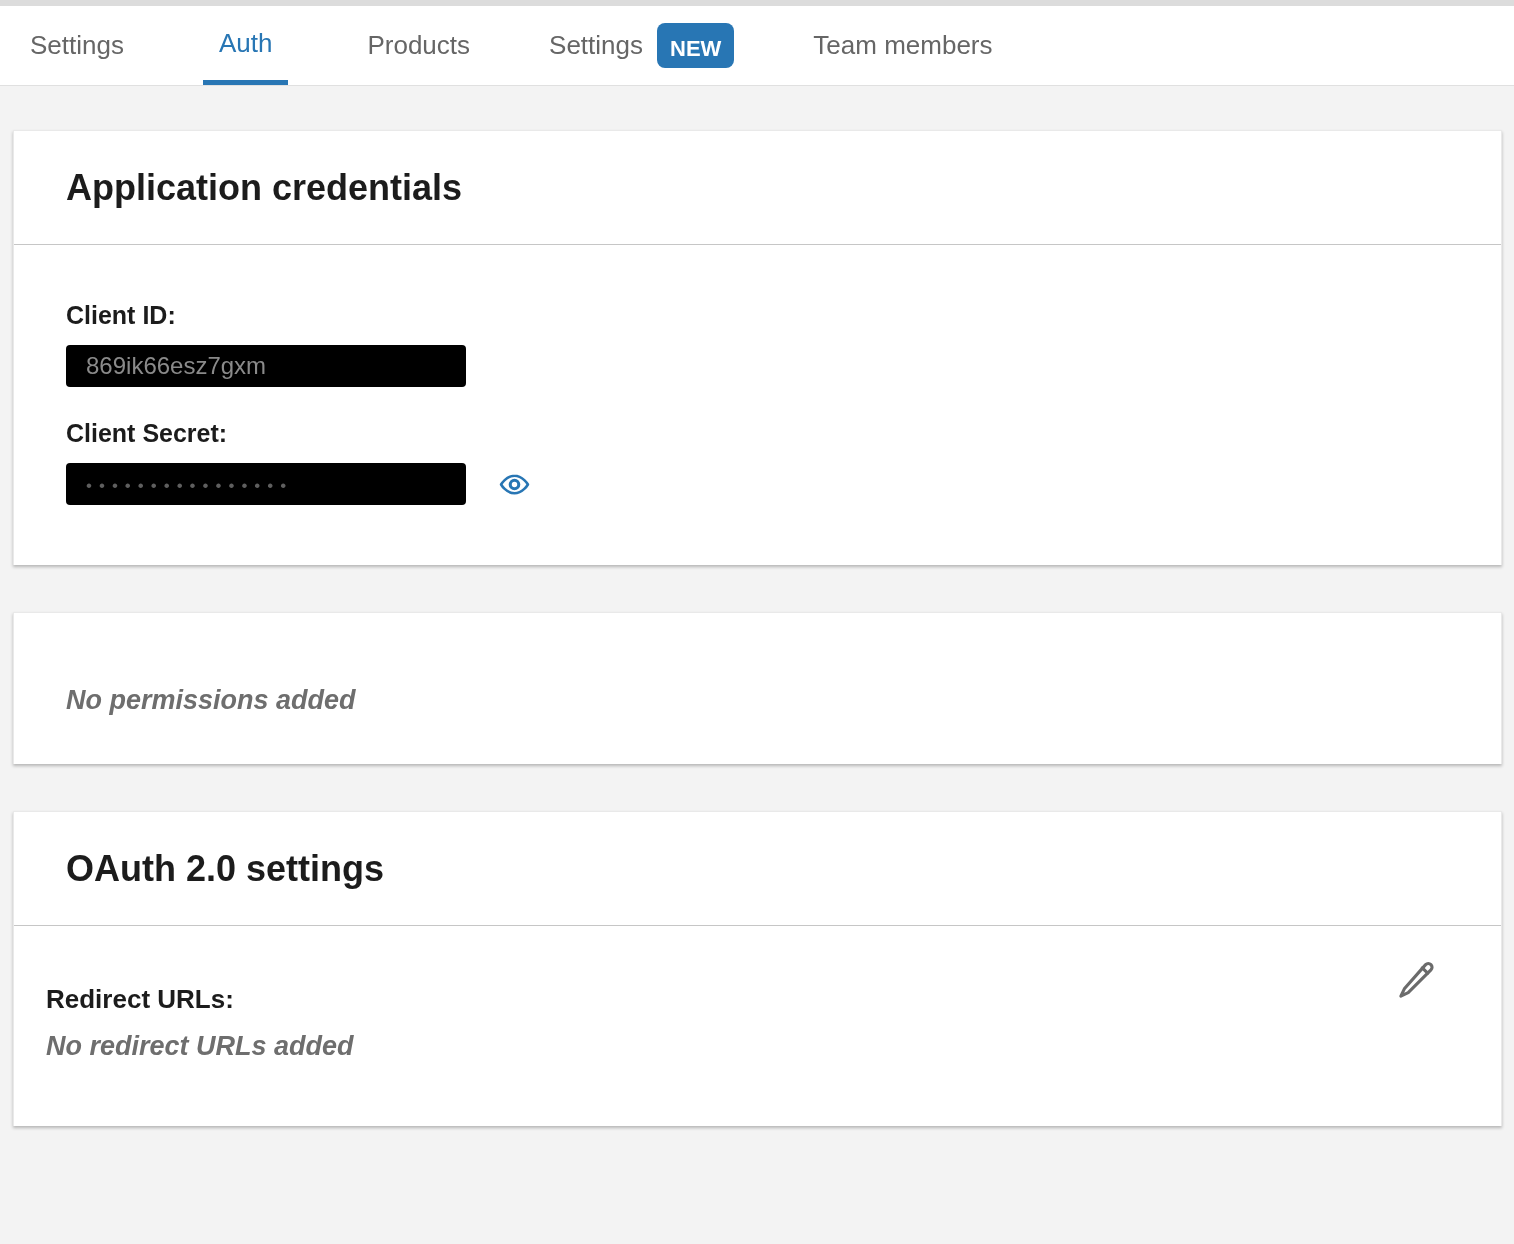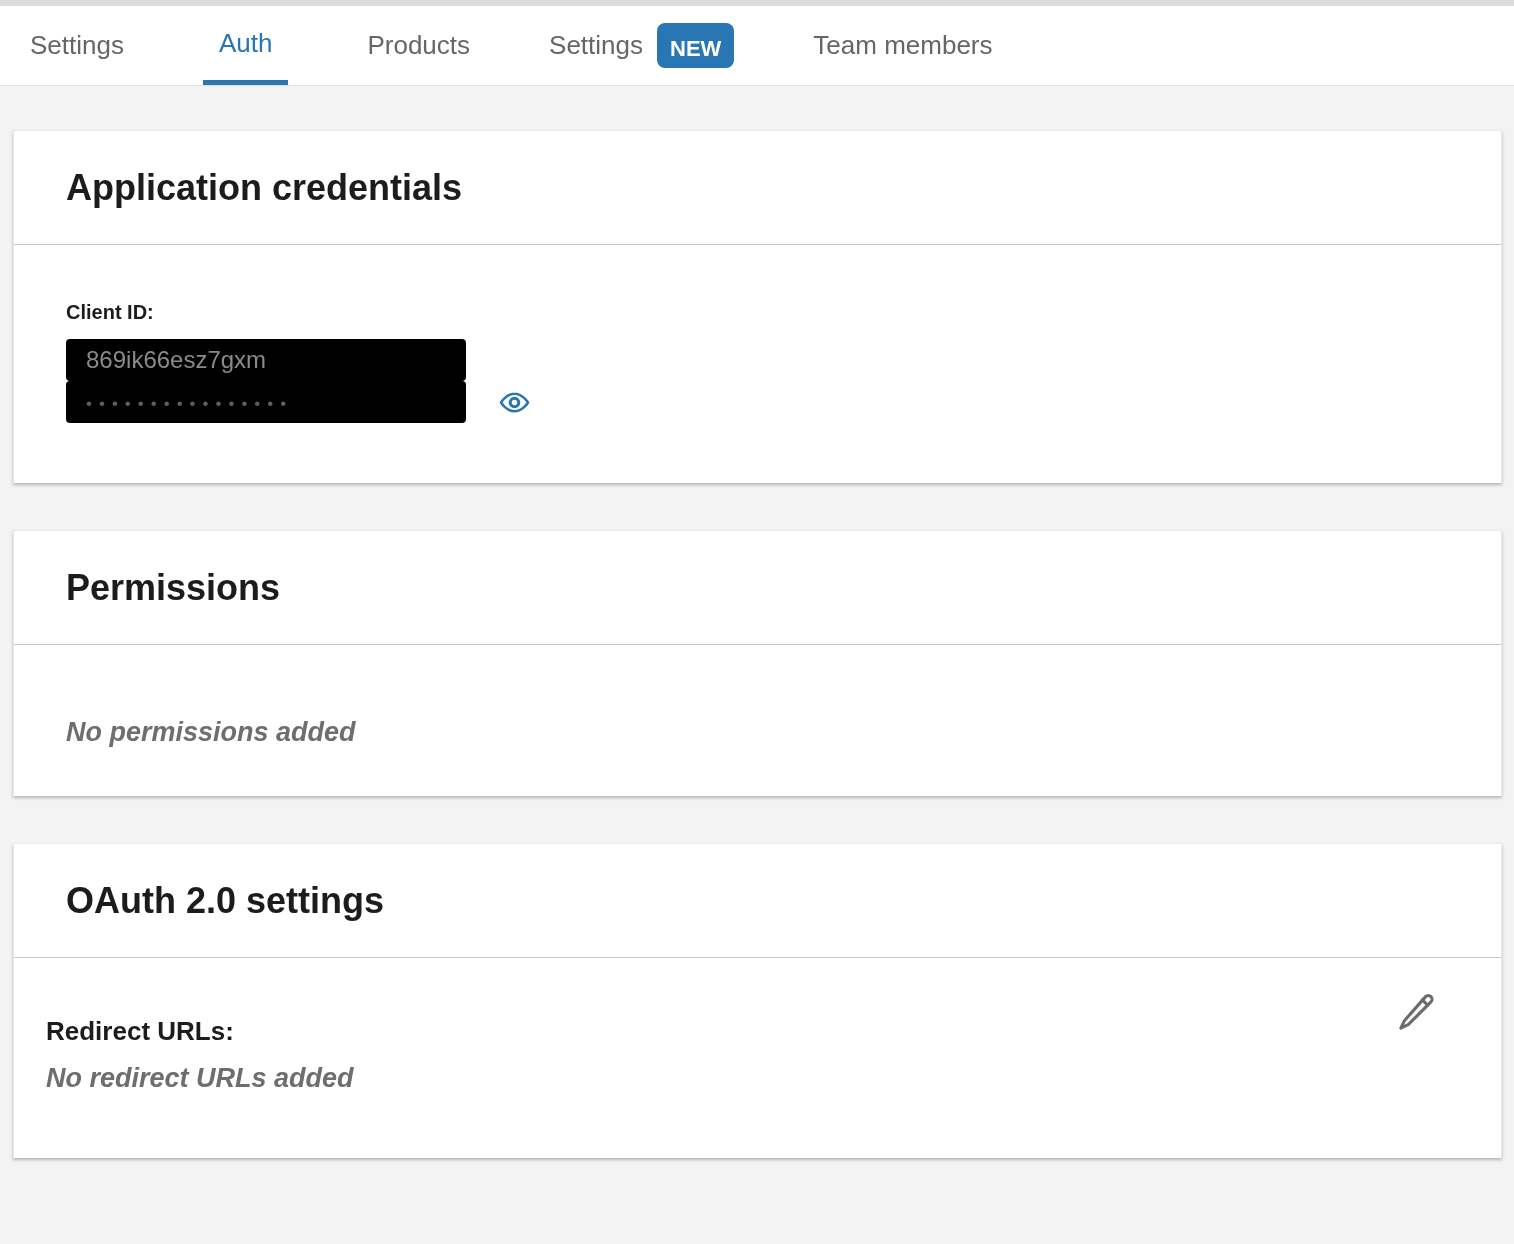--- a/index.html
+++ b/index.html
@@ -66,21 +66,21 @@
     border-bottom: 1px solid #c6c6c6;
   }
   .card-title {
     font-size: 36px;
     font-weight: bold;
     color: #1c1c1c;
   }
   .card-body { position: relative; padding: 56px 52px 60px; }
 
   .field-label {
-    font-size: 20px;
+    font-size: 25px;
     font-weight: bold;
     color: #1c1c1c;
     margin-bottom: 15px;
   }
   .field-input {
     display: block;
     width: 400px;
     height: 42px;
     background: #000000;
     border: none;
@@ -158,38 +158,36 @@
 
 <main class="content">
 
   <section class="card">
     <div class="card-header">
       <h2 class="card-title">Application credentials</h2>
     </div>
     <div class="card-body">
       <div class="field-label">Client ID:</div>
       <input class="field-input" readonly="" value="869ik66esz7gxm" style="">
+      <div class="field-label mt-32">Client Secret:</div>
       <div class="secret-row">
         <input class="field-input secret" readonly="" value="••••••••••••••••" style="">
         <button class="icon-btn eye-btn">
           <span style="display:inline-flex">
             <svg width="31" height="31" viewBox="0 0 24 24" fill="none" stroke="#2876b4" stroke-width="2" stroke-linejoin="round">
               <path d="M12 5.2 C 5.6 5.2 1.6 12 1.6 12 S 5.6 18.8 12 18.8 S 22.4 12 22.4 12 S 18.4 5.2 12 5.2 Z"></path>
               <circle cx="12" cy="12" r="3.3" stroke-width="2.4"></circle>
             </svg>
           </span>
         </button>
       </div>
     </div>
   </section>
 
   <section class="card">
-    <div class="card-header">
-      <h2 class="card-title">Permissions</h2>
-    </div>
     <div class="card-body perm-body">
       <div class="empty-text">No permissions added</div>
     </div>
   </section>
 
   <section class="card" style="margin-bottom:0;">
     <div class="card-header">
       <h2 class="card-title">OAuth 2.0 settings</h2>
     </div>
     <div class="card-body oauth-body">

